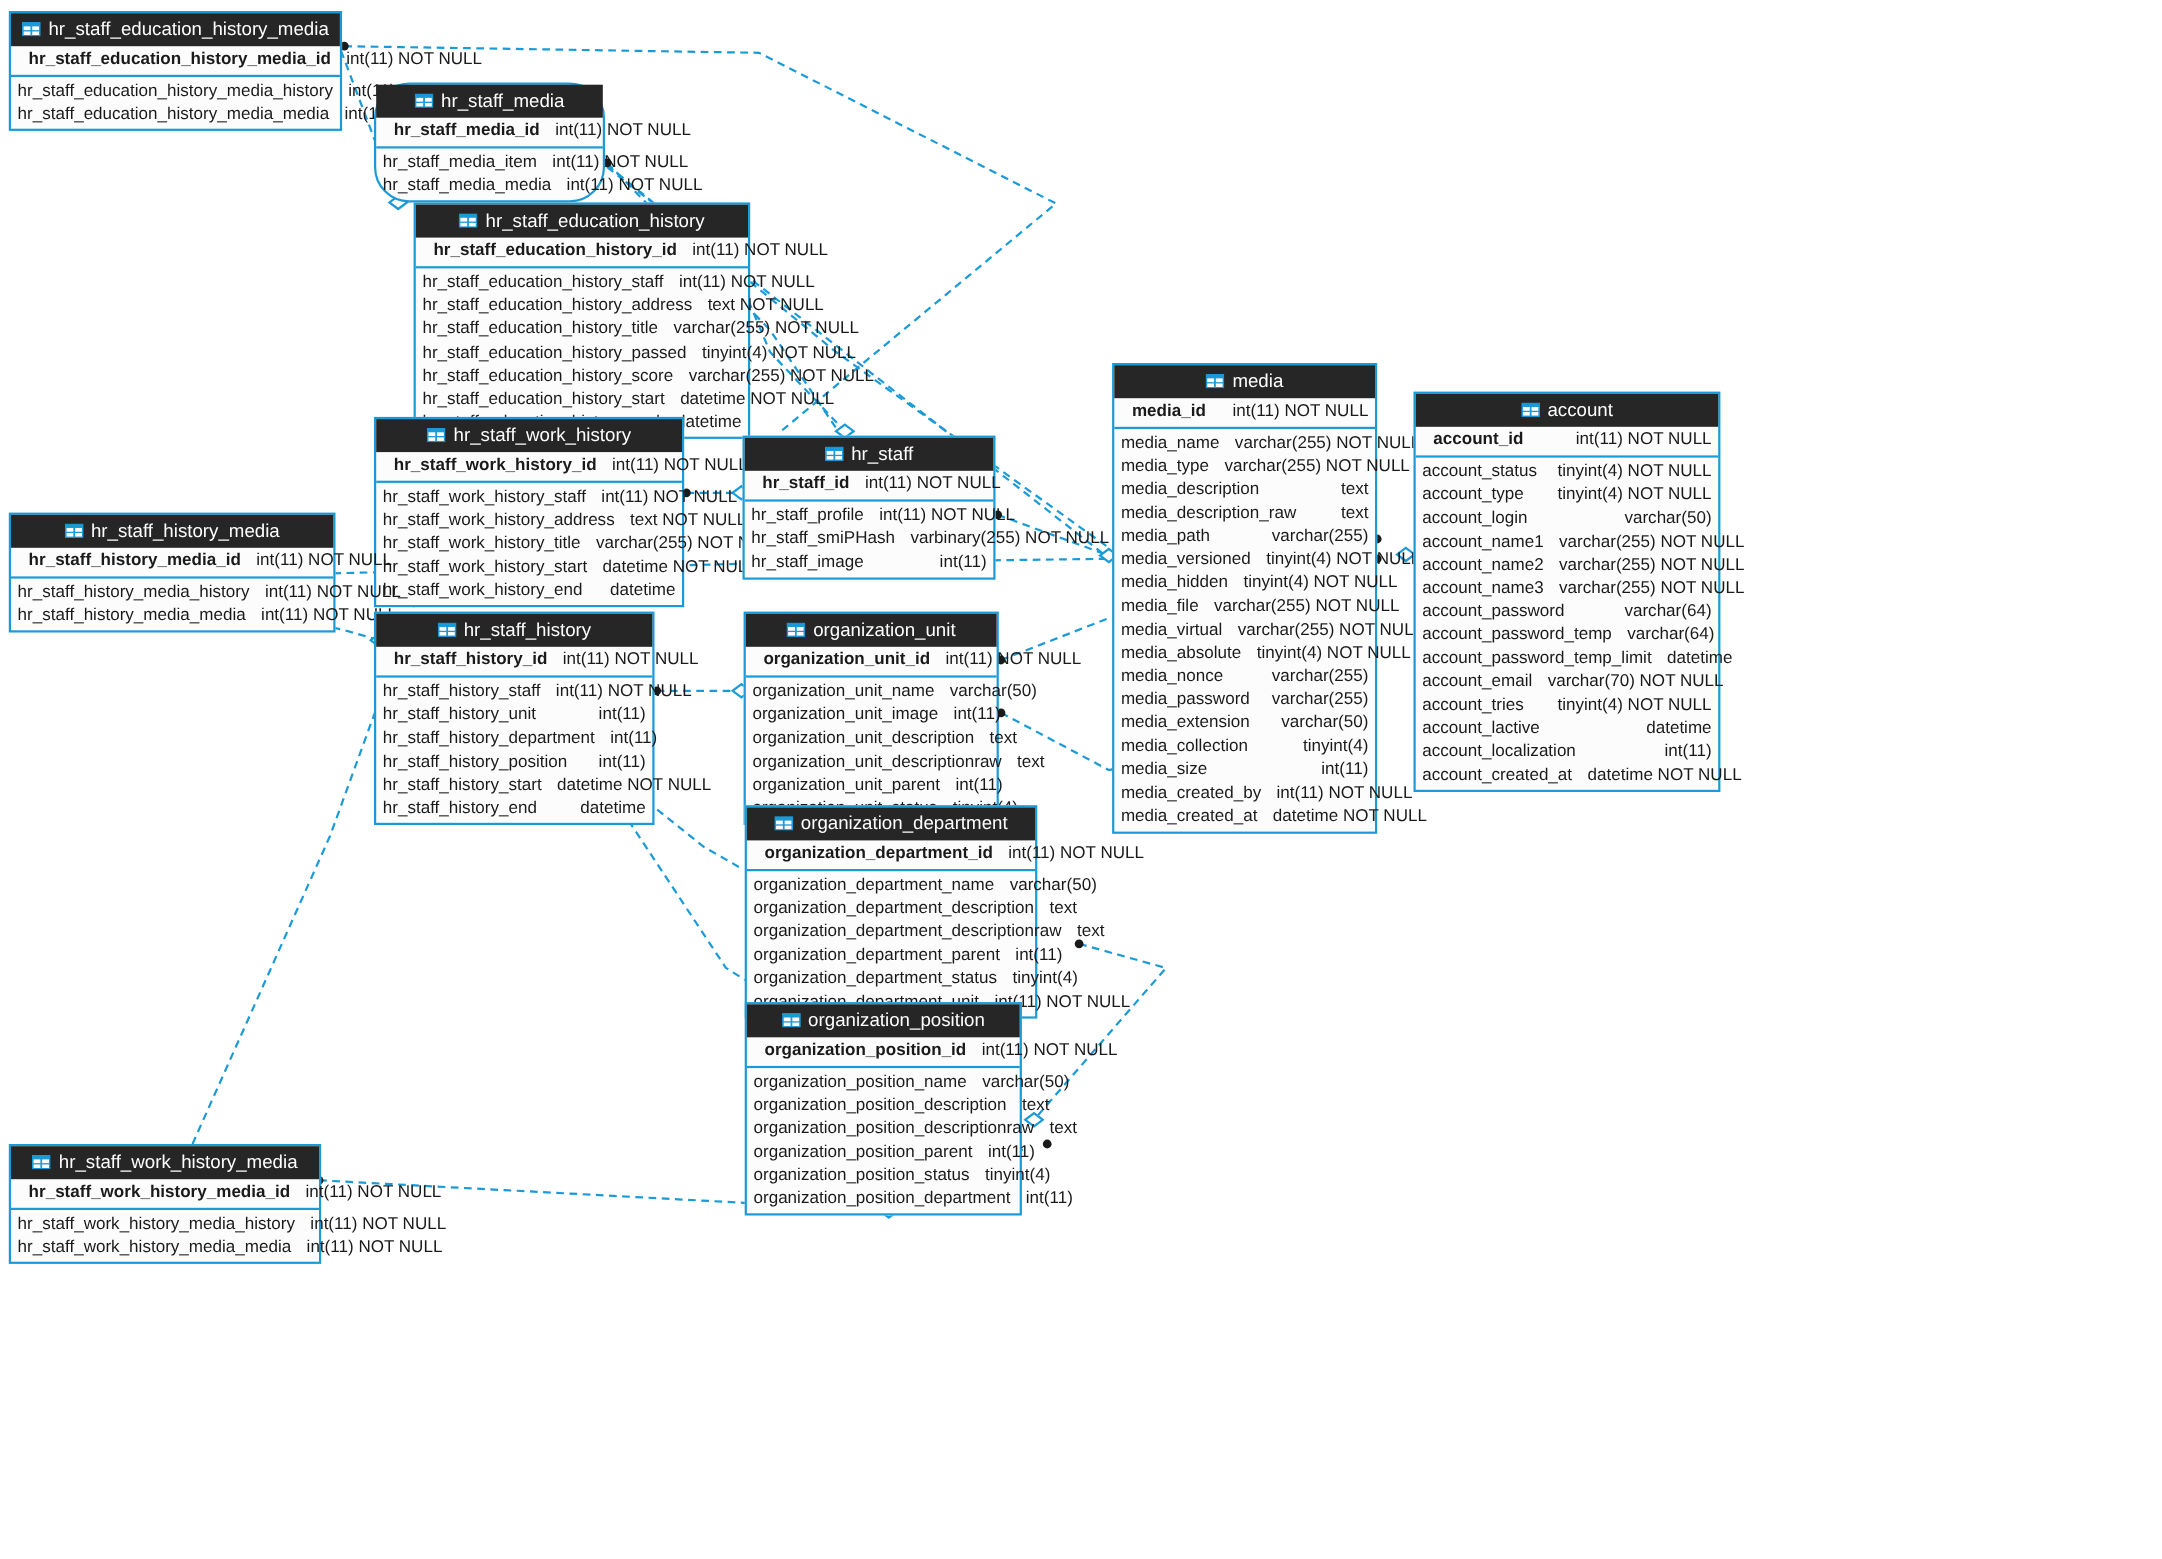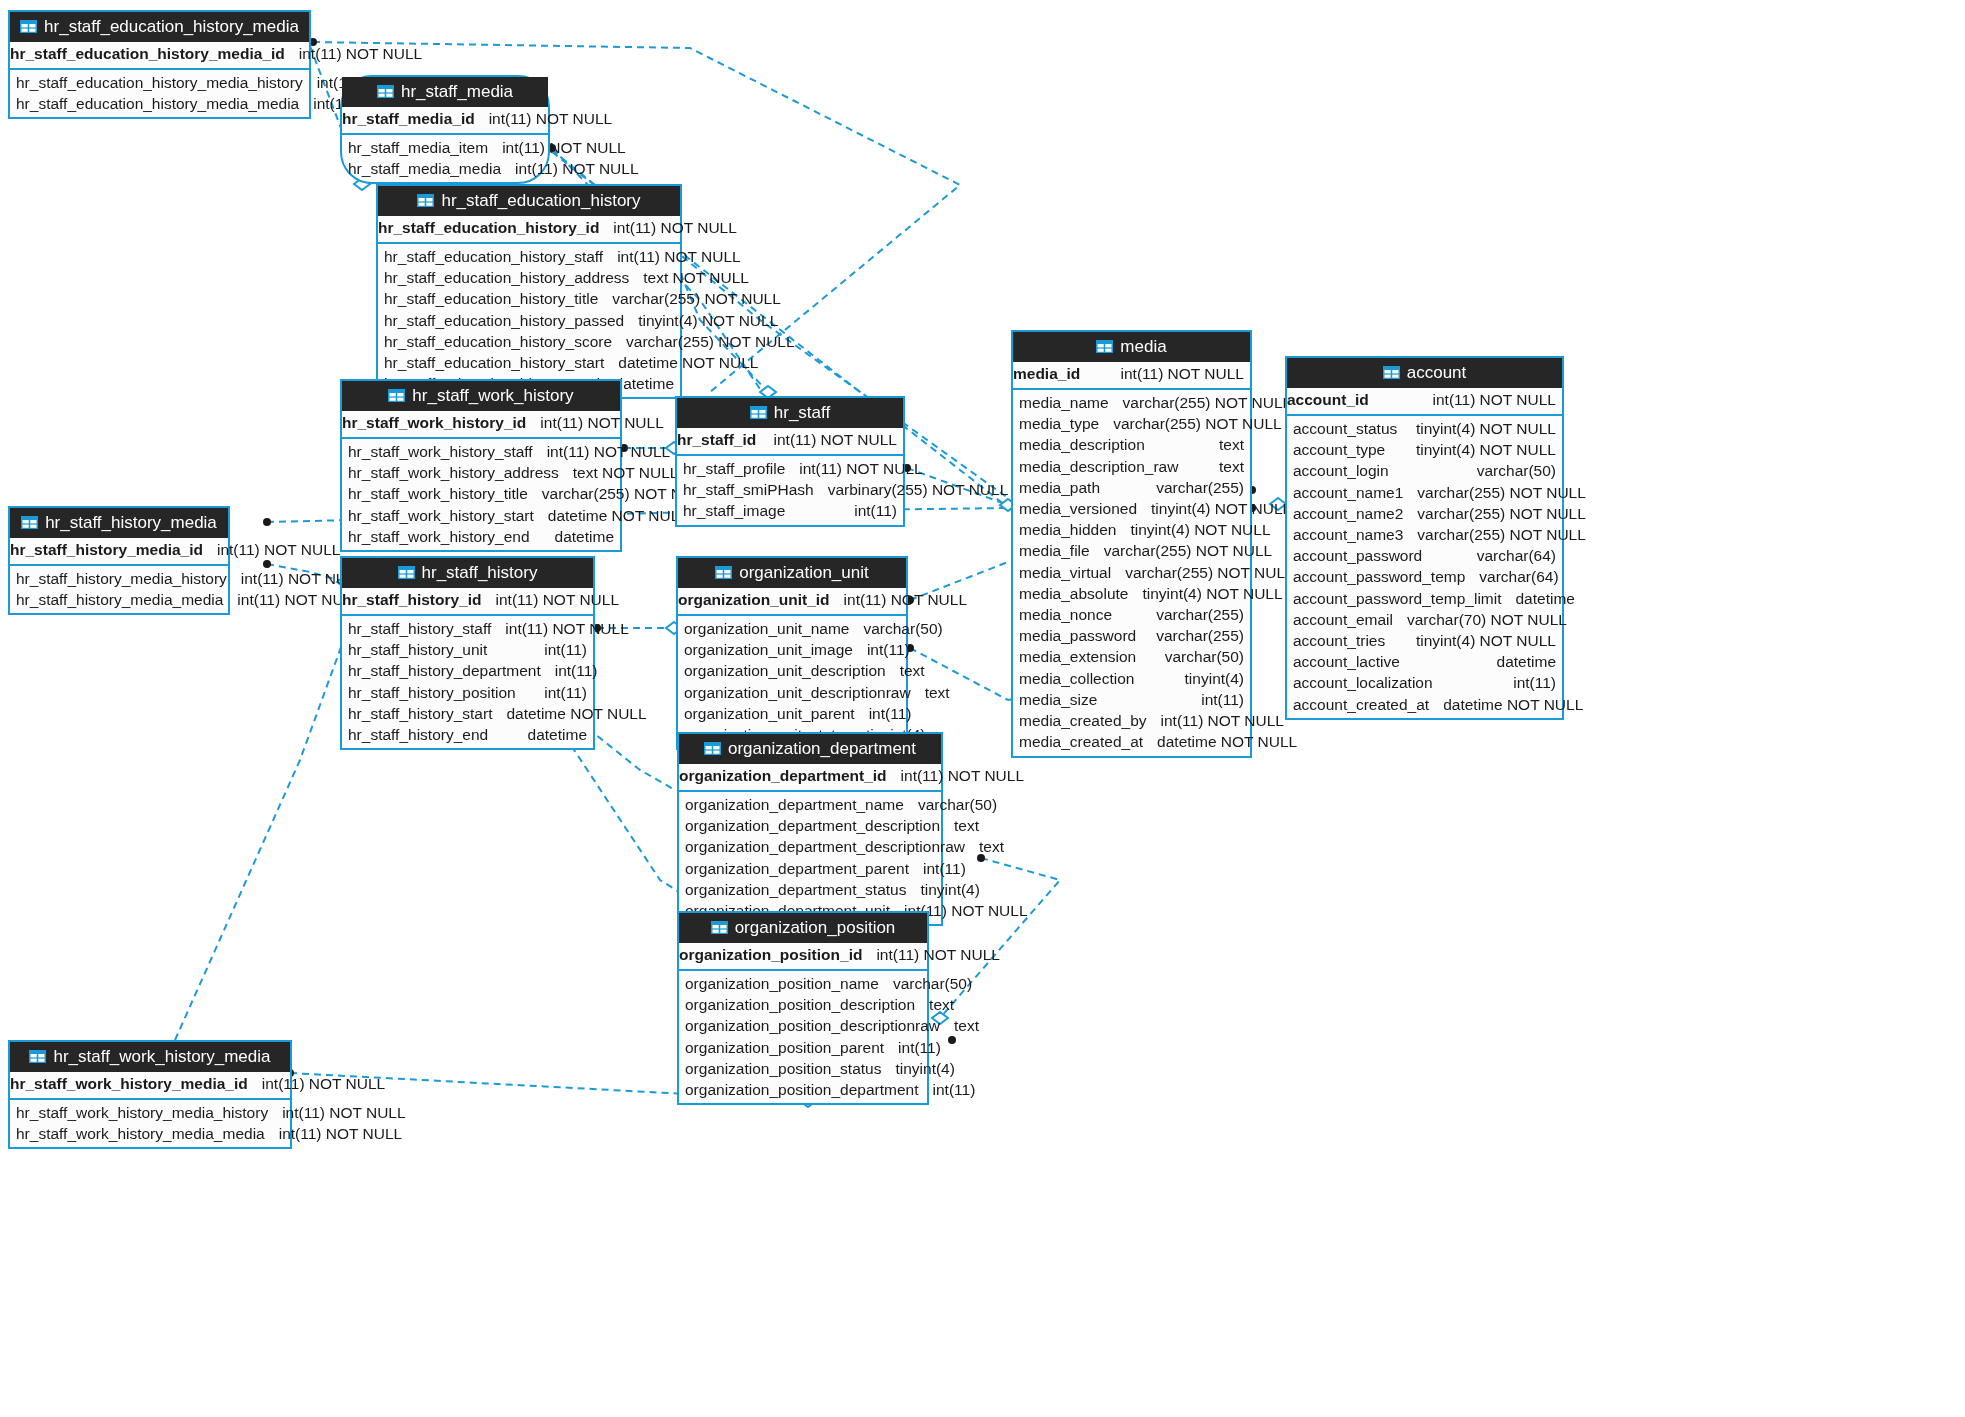--- a/index.html
+++ b/index.html
@@ -53,21 +53,21 @@
     width: 17px;
     height: 13px;
     flex: 0 0 auto;
     position: relative;
   }
   .tbl-icon svg { display: block; }
   .pk-row {
     display: flex;
     justify-content: space-between;
     align-items: baseline;
-    padding: 3px 6px 4px 0;
+    padding: 3px 6px 4px 16px;
     border-bottom: 2px solid #1a9ad7;
     font-weight: bold;
     line-height: 1.2;
     gap: 14px;
     white-space: nowrap;
   }
   .pk-row .col-type {
     font-weight: normal;
   }
   .field-rows {
@@ -337,21 +337,21 @@
           <div class="field-row">
             <span class="col-name">hr_staff_smiPHash</span>
             <span class="col-type">varbinary(255) NOT NULL</span>
           </div>
           <div class="field-row">
             <span class="col-name">hr_staff_image</span>
             <span class="col-type">int(11)</span>
           </div>
         </div>
       </div>
-      <div class="entity" style="left: 8px; top: 506px; width: 222px;">
+      <div class="entity" style="left: 8px; top: 466px; width: 297px;">
         <div class="entity-header">
           <span class="tbl-icon">
             <svg viewBox="0 0 17 13" width="17" height="13" xmlns="http://www.w3.org/2000/svg">
               <rect x="0.5" y="0.5" width="16" height="12" fill="#1a9ad7" stroke="#1a9ad7"></rect>
               <rect x="1.5" y="4" width="6.2" height="3.4" fill="#ffffff"></rect>
               <rect x="9.3" y="4" width="6.2" height="3.4" fill="#ffffff"></rect>
               <rect x="1.5" y="8.6" width="6.2" height="3.2" fill="#ffffff"></rect>
               <rect x="9.3" y="8.6" width="6.2" height="3.2" fill="#ffffff"></rect>
             </svg>
           </span>

